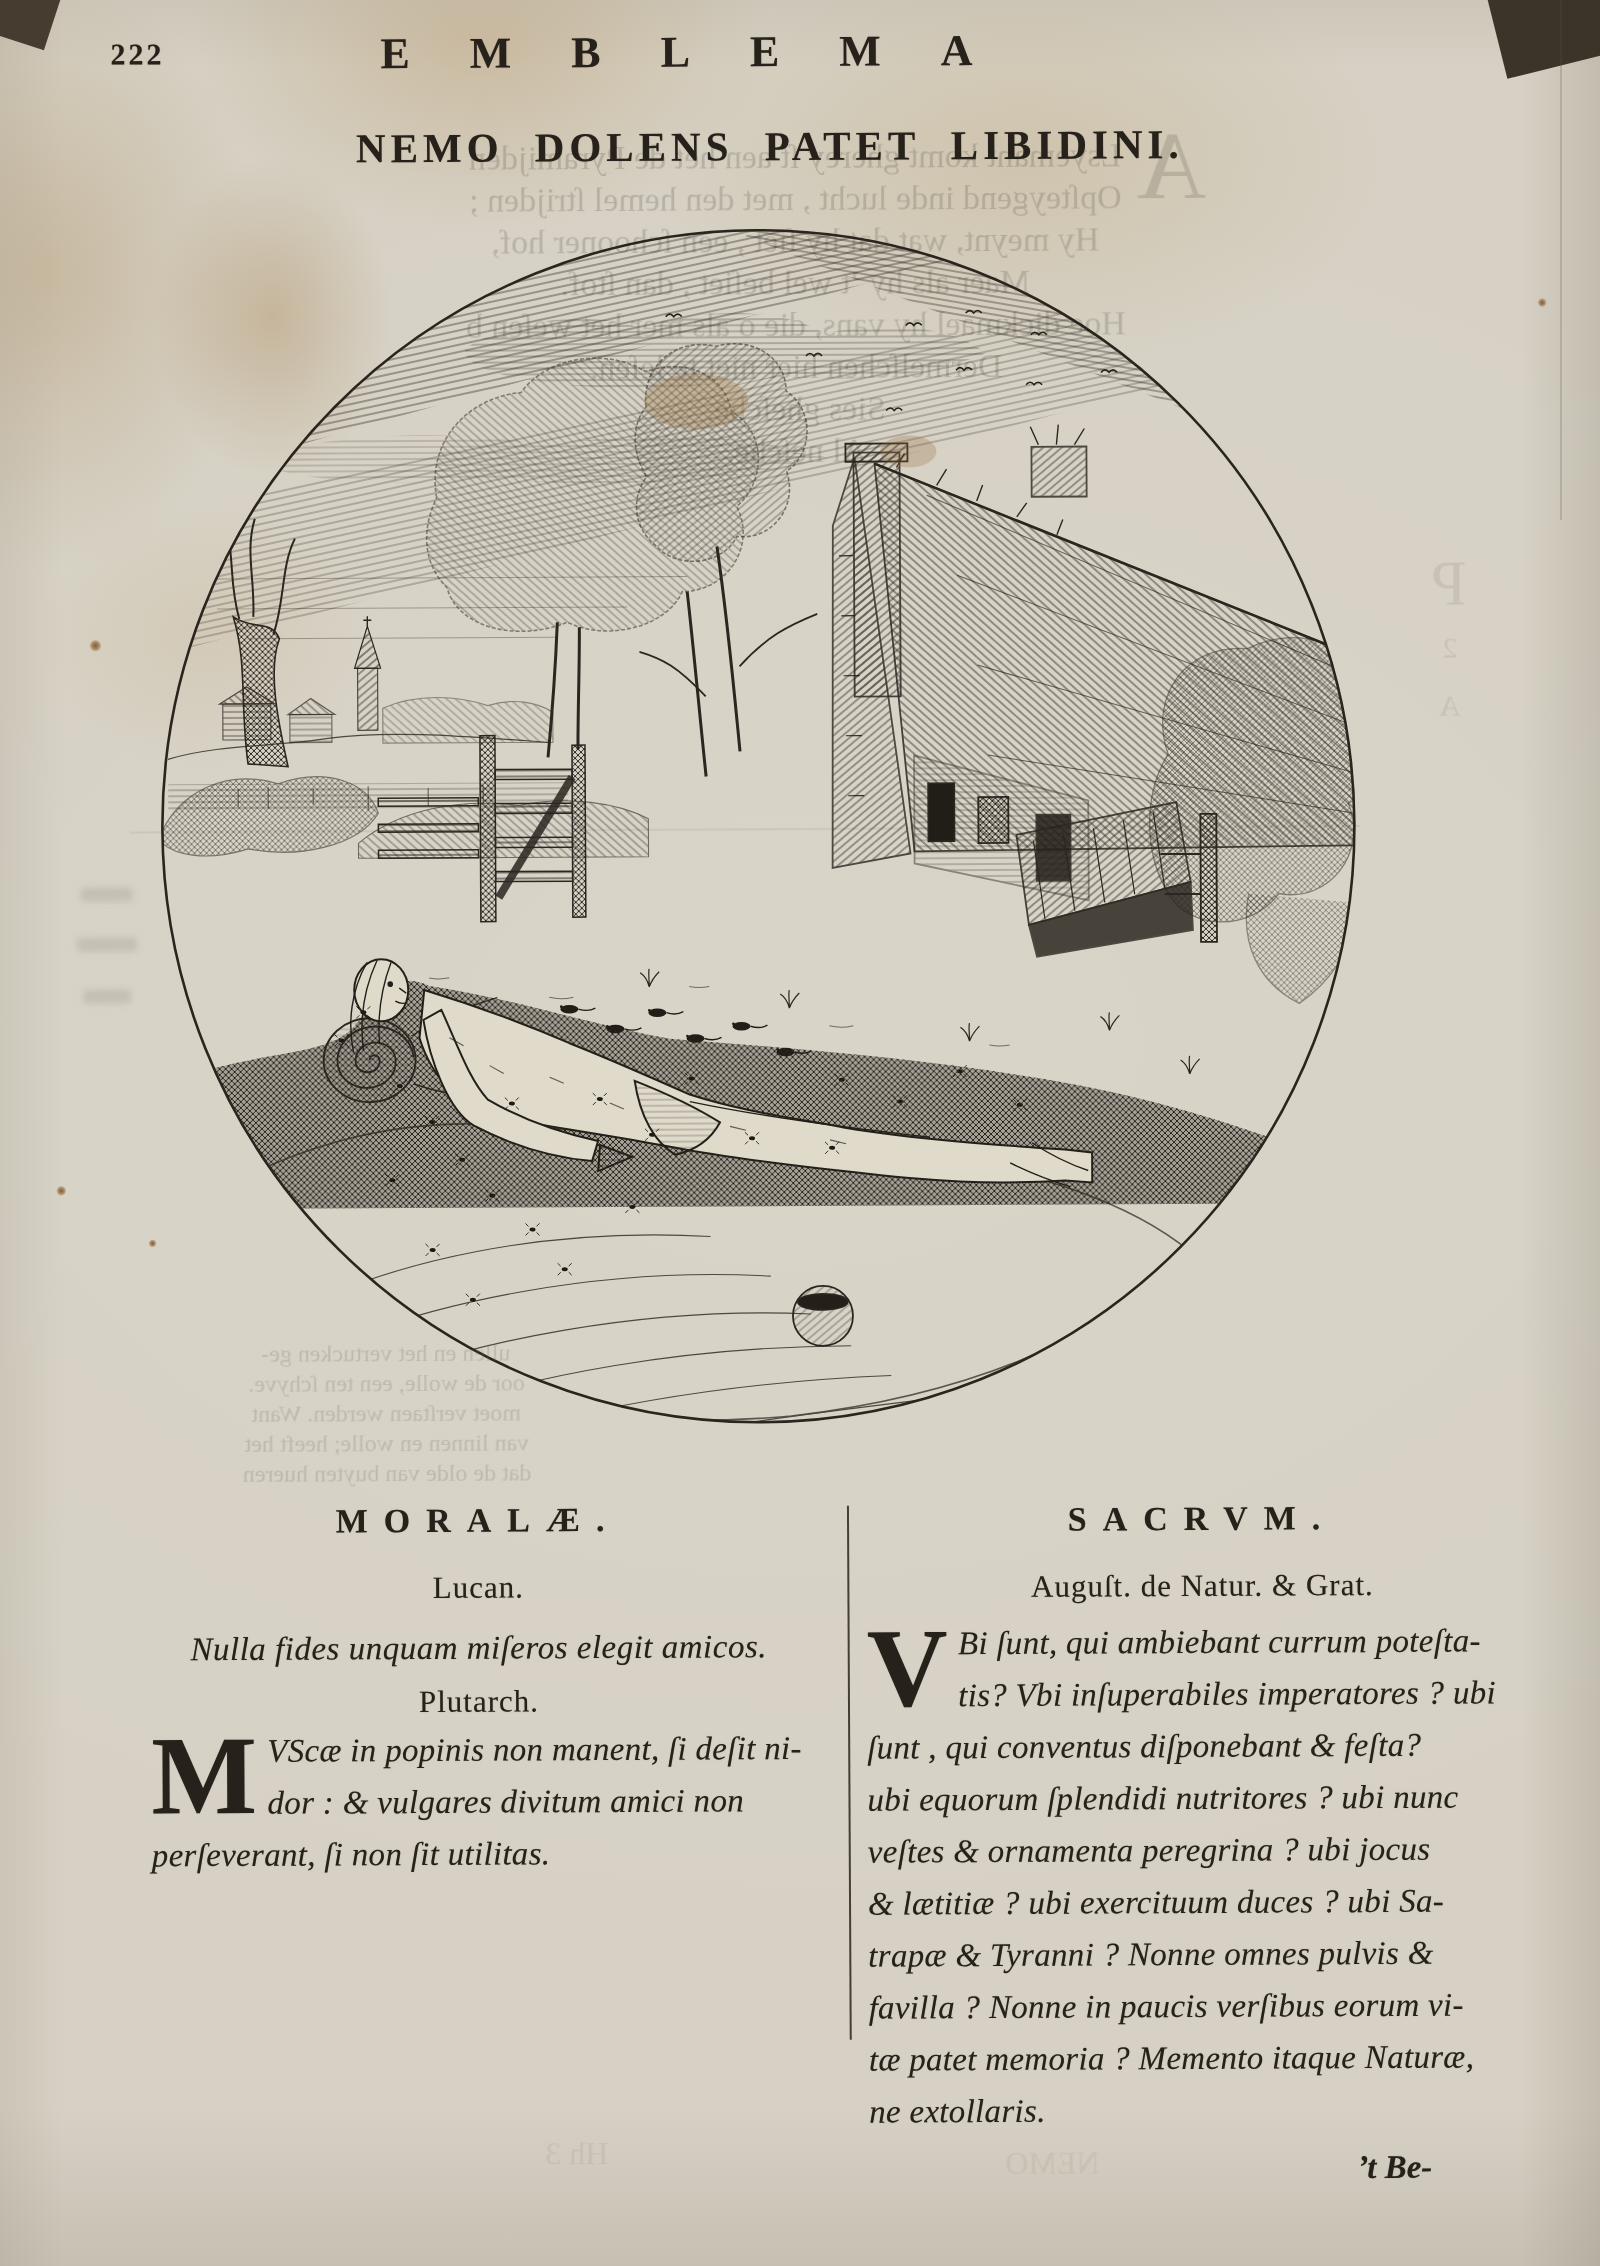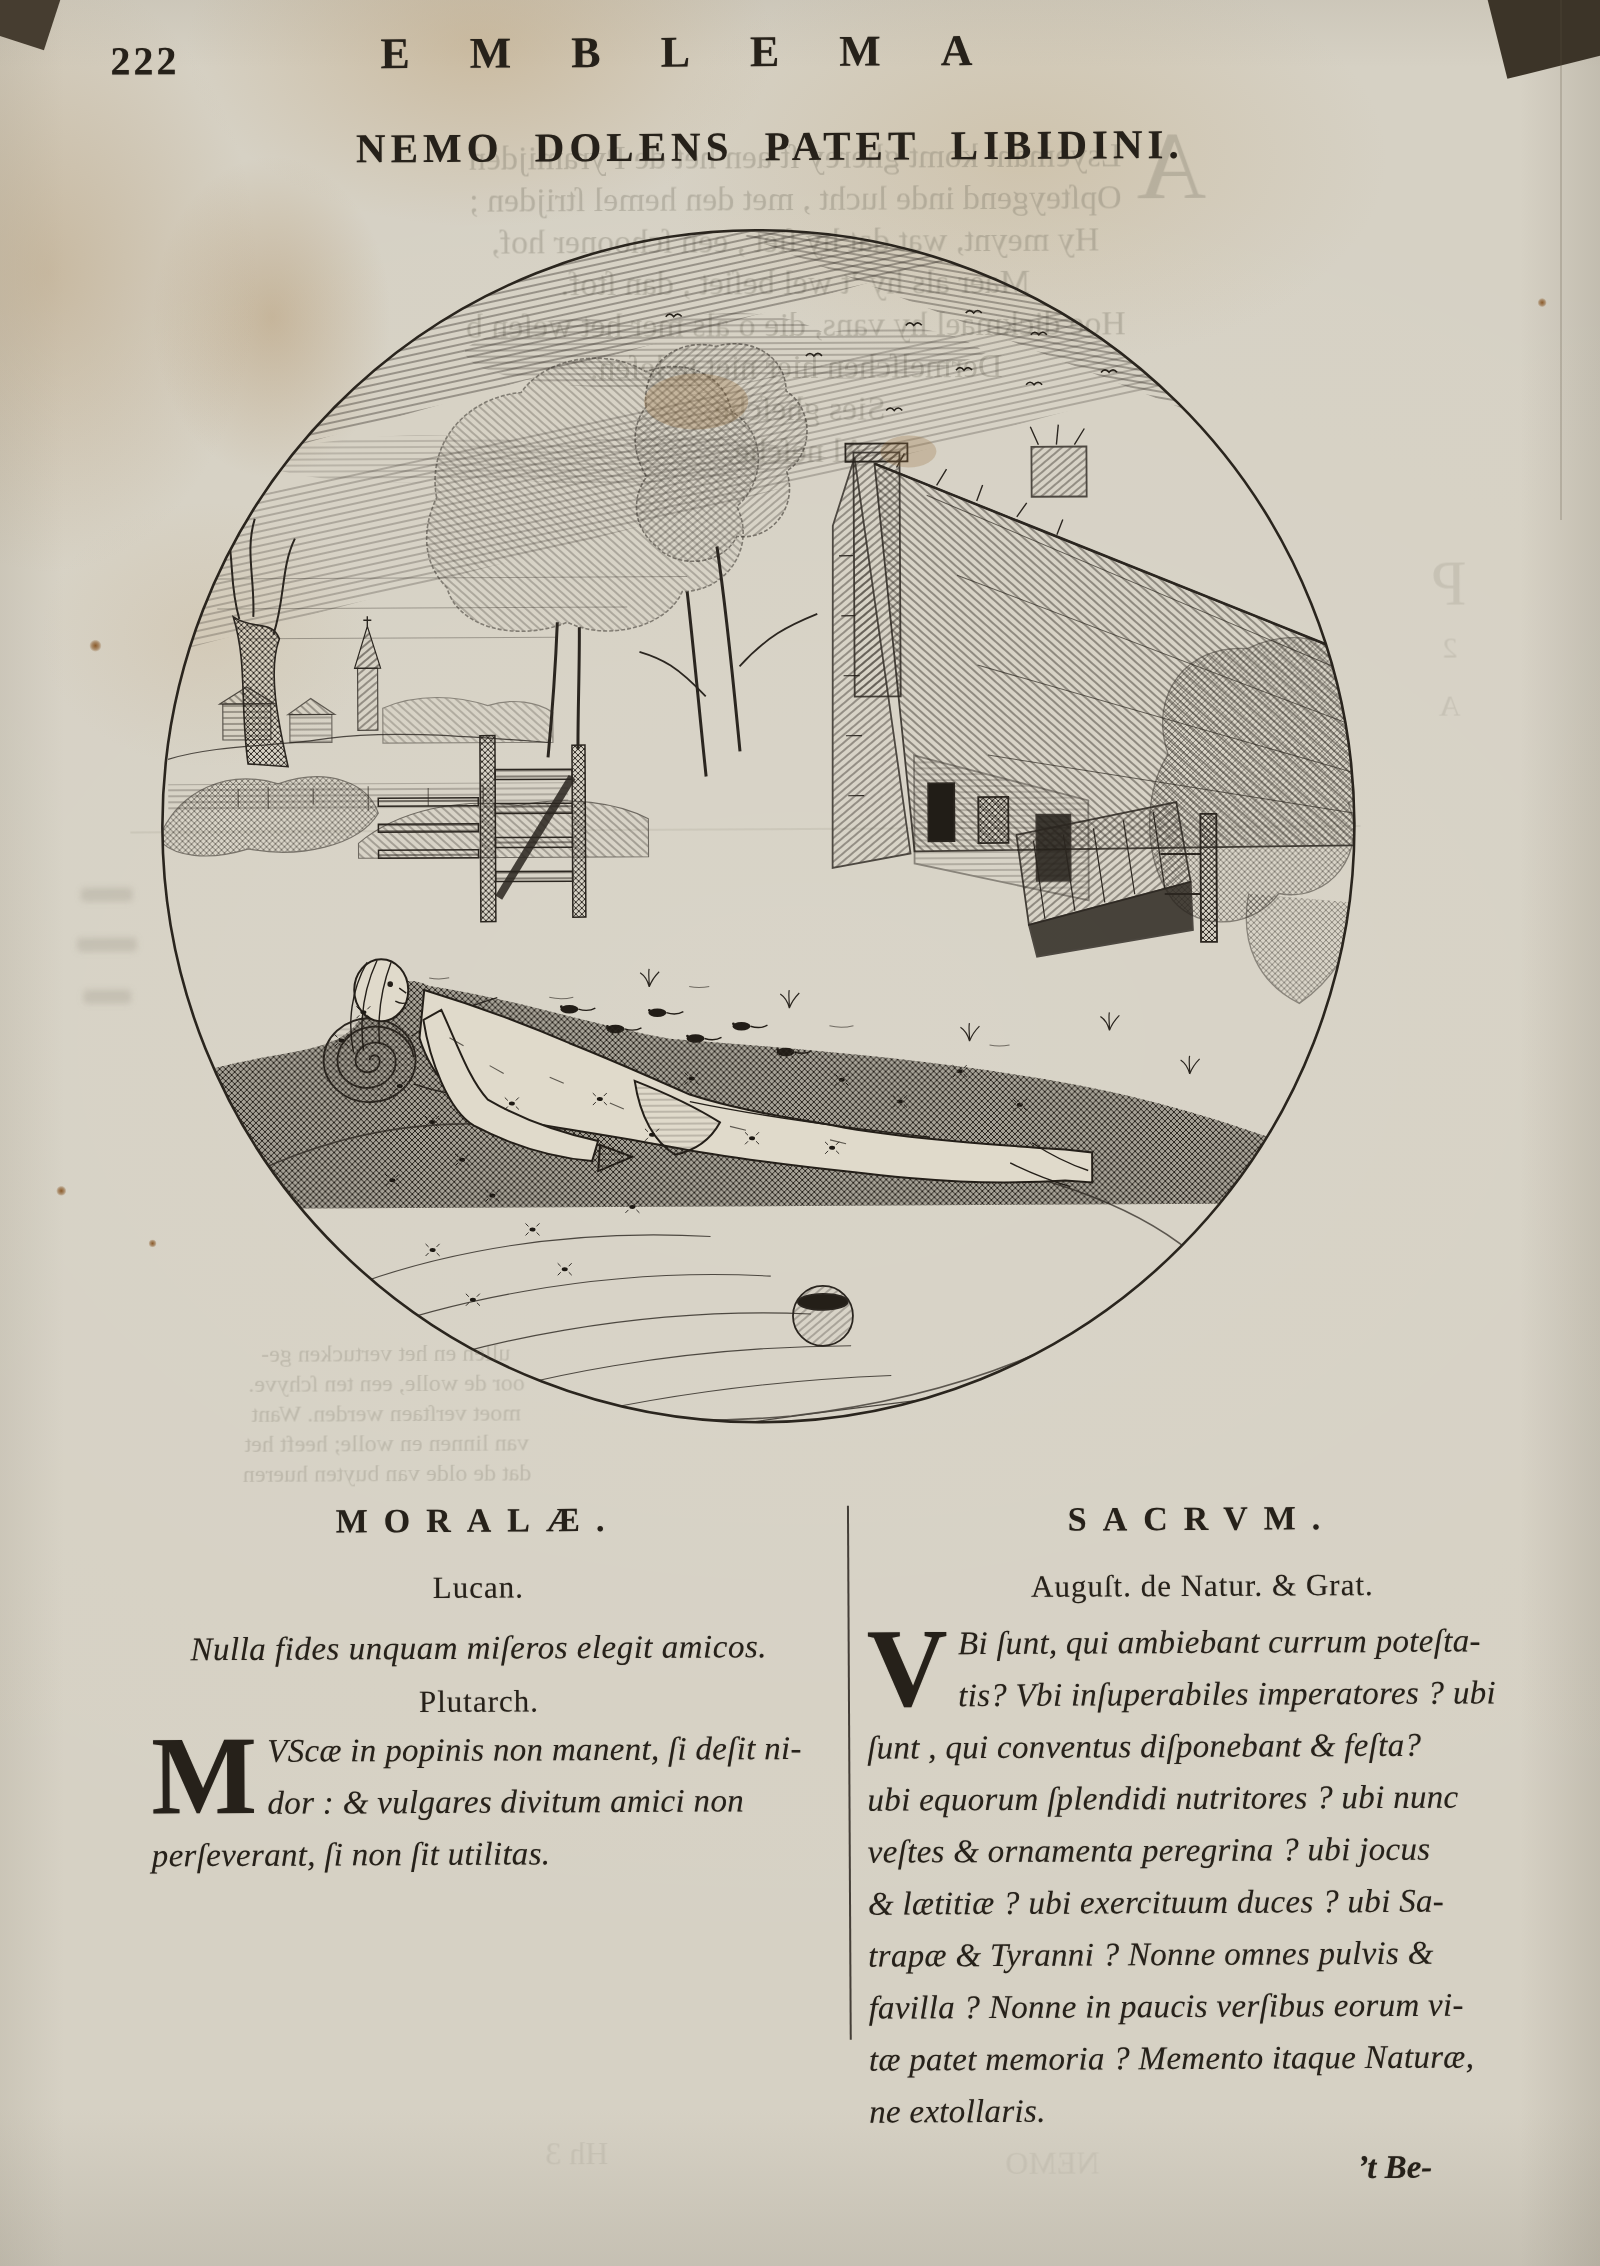--- a/index.html
+++ b/index.html
@@ -23,21 +23,21 @@
 
   
   .corner{position:absolute;background:#463d30;}
   .corner.tl{left:-34px;top:-26px;width:90px;height:64px;transform:rotate(18deg);}
   .corner.tr{right:-44px;top:-30px;width:150px;height:92px;transform:rotate(-14deg);background:#3c3428;}
   .edge-line{position:absolute;left:1560px;top:0;width:2px;height:520px;background:rgba(90,80,64,.22);}
 
   .rust{position:absolute;border-radius:50%;background:radial-gradient(circle,#8a5a2a 0%,rgba(138,90,42,.55) 45%,rgba(138,90,42,0) 75%);}
 
   
-  .pagenum{left:116px;top:34px;font-size:40px;font-weight:bold;letter-spacing:3px;}
+  .pagenum{left:116px;top:34px;font-size:30px;font-weight:bold;letter-spacing:3px;}
   .runhead{left:386px;top:26px;font-size:44px;font-weight:bold;letter-spacing:60px;}
   .title{left:270px;top:122px;width:1010px;text-align:center;font-size:41px;font-weight:bold;letter-spacing:5px;word-spacing:16px;}
 
   
   .ghost{color:#6e6a5b;filter:blur(.5px);}
   .ghost .ln{text-align:center;}
   .ghost .ln>span{display:inline-block;transform:scaleX(-1);}
   .ghost-top{left:250px;top:136px;width:1100px;font-size:34px;line-height:42px;opacity:.30;}
   .ghost-cap{left:1142px;top:112px;font-size:96px;opacity:.26;transform:scaleX(-1);color:#6e6a5b;filter:blur(.6px);}
   .ghost-mid{left:140px;top:1336px;width:490px;font-size:24px;line-height:30px;opacity:.24;}

